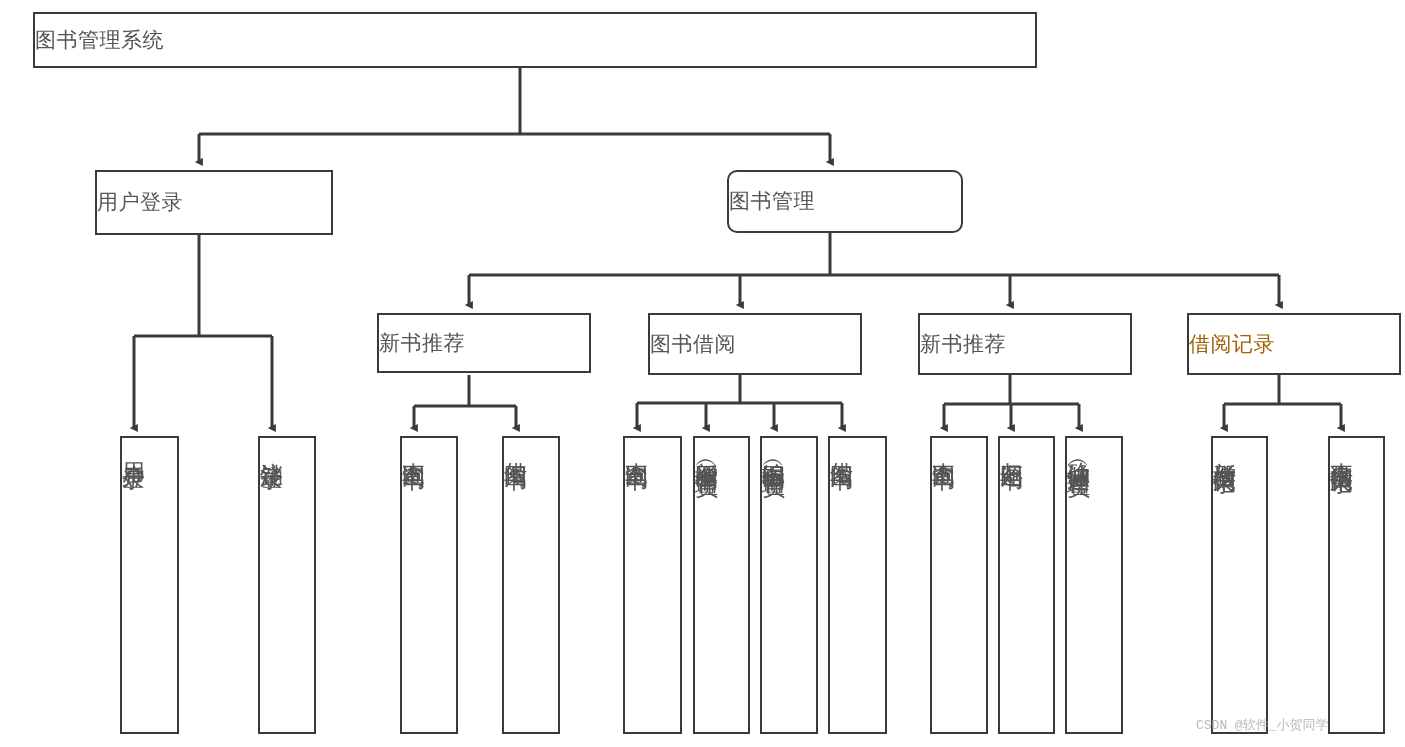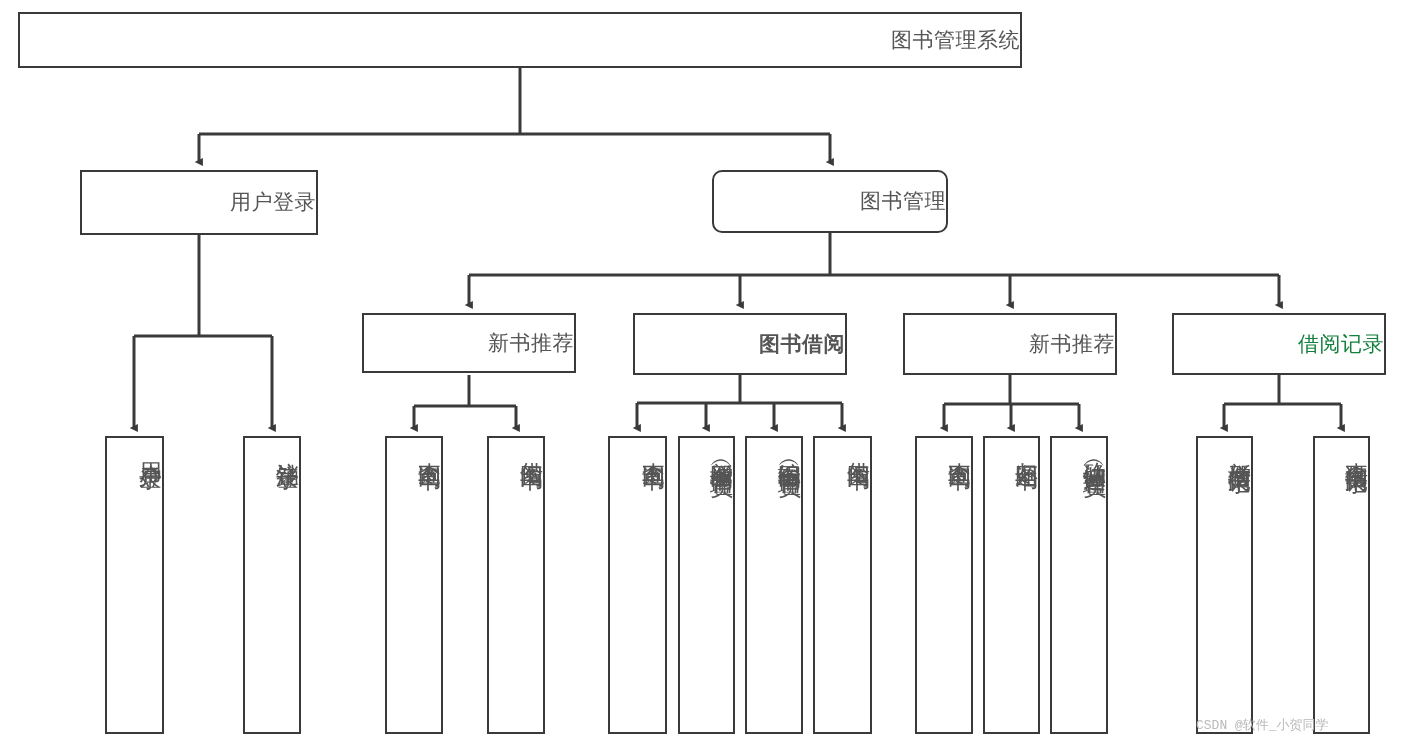--- a/index.html
+++ b/index.html
@@ -25,23 +25,24 @@
     height: 747px;
     pointer-events: none;
   }
   .node {
     position: absolute;
     box-sizing: border-box;
     background: #ffffff;
     border: 2.5px solid #3a3a3a;
     display: flex;
     align-items: center;
-    justify-content: flex-end;
+    justify-content: flex-start;
     color: #555555;
     z-index: 2;
+    margin-left: 15px;
   }
   .node .label {
     display: block;
     text-align: center;
     line-height: 1.18;
     letter-spacing: 0.5px;
   }
   .node.horizontal .label {
     font-size: 21px;
     white-space: nowrap;
@@ -130,27 +131,27 @@
   <div class="node horizontal" id="node-l2-0" style="left: 80px; top: 170px; width: 238px; height: 65px; border-color: rgb(58, 58, 58); background: rgb(255, 255, 255); color: rgb(85, 85, 85);">
     <span class="label">用户登录</span>
   </div>
   <div class="node horizontal" id="node-l2-1" style="left: 712px; top: 170px; width: 236px; height: 63px; border-color: rgb(58, 58, 58); background: rgb(255, 255, 255); color: rgb(85, 85, 85); border-radius: 10px;">
     <span class="label">图书管理</span>
   </div>
 
   <div class="node horizontal" id="node-l3-0" style="left: 362px; top: 313px; width: 214px; height: 60px; border-color: rgb(58, 58, 58); background: rgb(255, 255, 255); color: rgb(85, 85, 85);">
     <span class="label">新书推荐</span>
   </div>
-  <div class="node horizontal" id="node-l3-1" style="left: 633px; top: 313px; width: 214px; height: 62px; border-color: rgb(58, 58, 58); background: rgb(255, 255, 255); color: rgb(85, 85, 85); font-weight: bold;">
+  <div class="node horizontal" id="node-l3-1" style="left: 633px; top: 313px; width: 214px; height: 62px; border-color: rgb(58, 58, 58); background: rgb(255, 255, 255); color: rgb(85, 85, 85);">
     <span class="label">图书借阅</span>
   </div>
   <div class="node horizontal" id="node-l3-2" style="left: 903px; top: 313px; width: 214px; height: 62px; border-color: rgb(58, 58, 58); background: rgb(255, 255, 255); color: rgb(85, 85, 85);">
     <span class="label">新书推荐</span>
   </div>
-  <div class="node horizontal" id="node-l3-3" style="left: 1172px; top: 313px; width: 214px; height: 62px; border-color: rgb(58, 58, 58); background: rgb(255, 255, 255); color: #15803d;">
+  <div class="node horizontal" id="node-l3-3" style="left: 1172px; top: 313px; width: 214px; height: 62px; border-color: rgb(58, 58, 58); background: rgb(255, 255, 255); color: #a16207;">
     <span class="label">借阅记录</span>
   </div>
 
   <div class="node vertical" id="node-leaf-0" style="left: 105px; top: 436px; width: 59px; height: 298px; border-color: rgb(58, 58, 58); background: rgb(255, 255, 255); color: rgb(85, 85, 85);">
     <span class="label">用户登录</span>
   </div>
   <div class="node vertical" id="node-leaf-1" style="left: 243px; top: 436px; width: 58px; height: 298px; border-color: rgb(58, 58, 58); background: rgb(255, 255, 255); color: rgb(85, 85, 85);">
     <span class="label">注销登录</span>
   </div>
   <div class="node vertical" id="node-leaf-2" style="left: 385px; top: 436px; width: 58px; height: 298px; border-color: rgb(58, 58, 58); background: rgb(255, 255, 255); color: rgb(85, 85, 85);">

